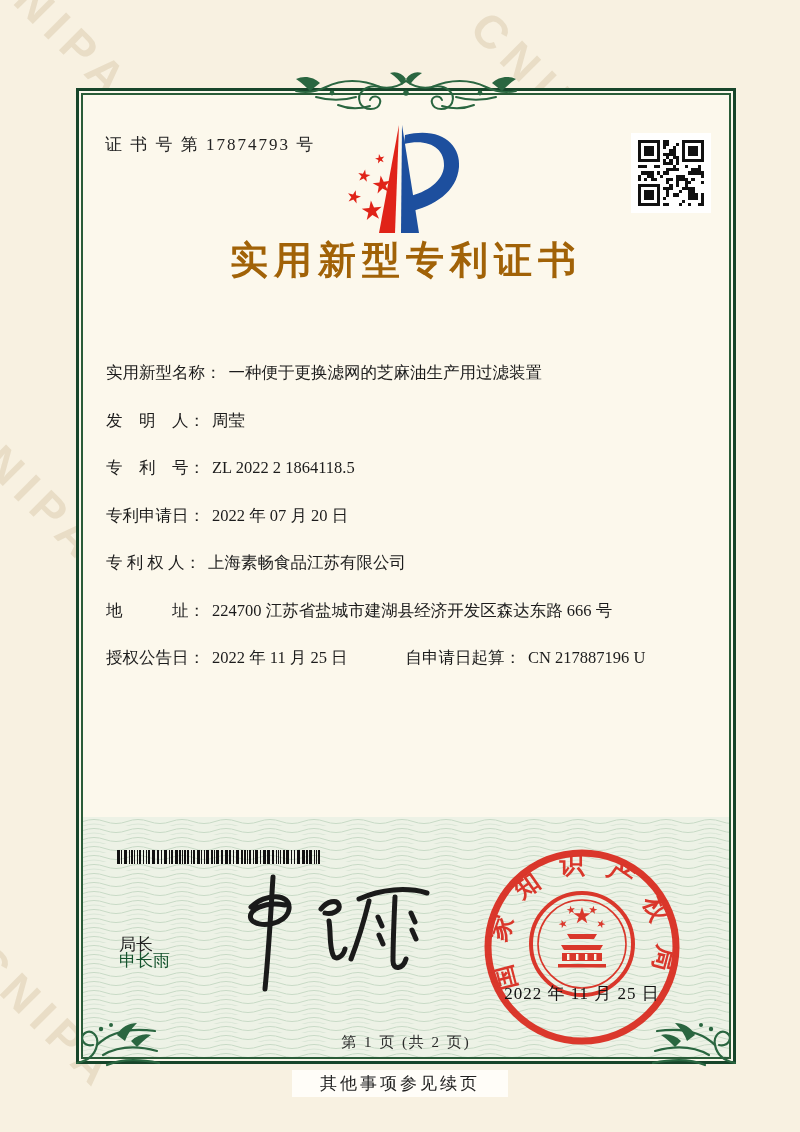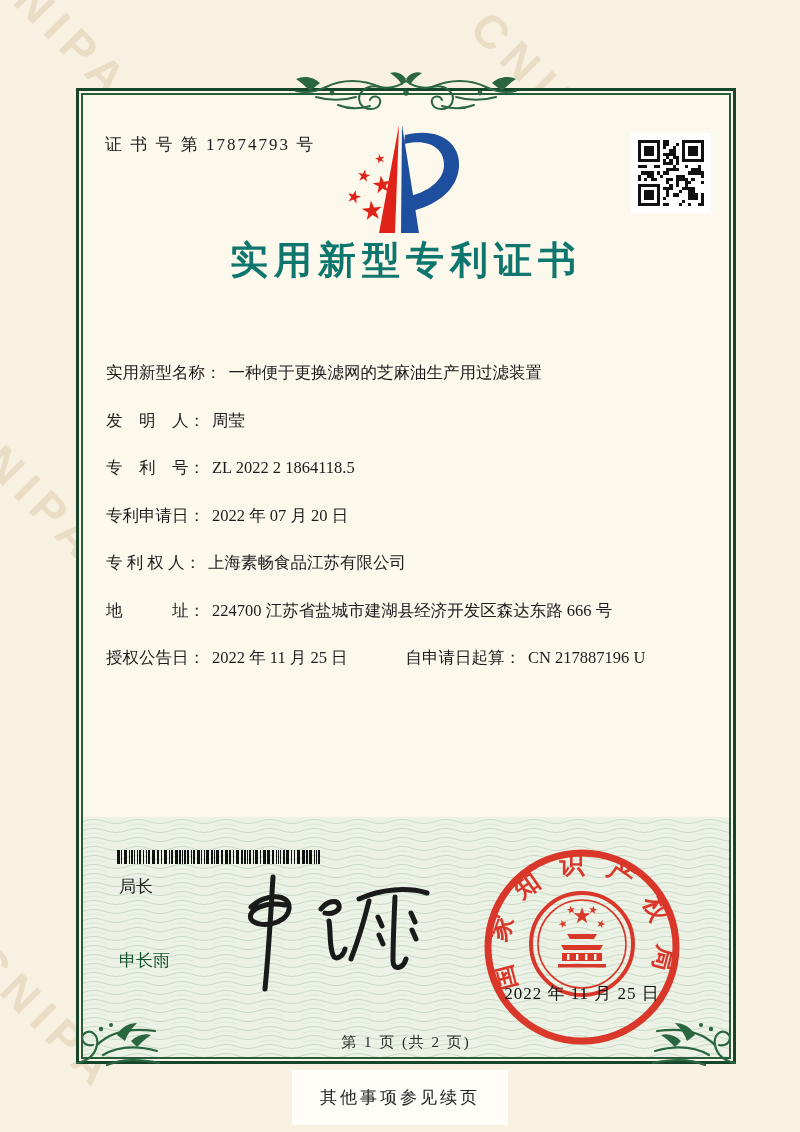--- a/index.html
+++ b/index.html
@@ -33,35 +33,35 @@
   .content{position:absolute;inset:0;z-index:3;}
   .cert-no{
     position:absolute;left:26px;top:42px;font-size:17px;letter-spacing:2px;color:#222;
   }
   .logo{position:absolute;left:256px;top:28px;width:136px;height:122px;}
   .qr-box{position:absolute;left:552px;top:42px;width:80px;height:80px;background:#fff;
     display:flex;align-items:center;justify-content:center;}
   .qr-box svg{width:66px;height:66px;}
   .title{
     position:absolute;left:0;right:0;top:144px;text-align:center;
-    font-size:38px;font-weight:bold;letter-spacing:6px;color:#0f766e;
+    font-size:38px;font-weight:bold;letter-spacing:6px;color:#a16207;
   }
   .fields{position:absolute;left:27px;top:243px;right:20px;font-size:16.5px;margin-top:28px;}
   .field-row{height:20px;margin-bottom:27.5px;white-space:nowrap;}
   .field-label{color:#1c1c1c;}
   .field-value{margin-left:7px;}
   .pair2{margin-left:58px;}
   .paras{
     position:absolute;left:27px;top:564px;width:606px;
     font-size:16px;line-height:29px;text-align:justify;color:#1d1d1d;
   }
   .paras p{margin:0;text-indent:2em;}
   .barcode{position:absolute;left:38px;top:759px;width:204px;height:14px;}
   .signer-title{
-    position:absolute;left:40px;top:784px;font-size:17px;
+    position:absolute;left:40px;top:842px;font-size:17px;
     font-family:Liberation Sans, sans-serif;color:#222;
   }
   .signer-name{
     position:absolute;left:40px;top:858px;font-size:17px;
     font-family:"Liberation Sans","DejaVu Sans",sans-serif;color:#14532d;
   }
   .signature{position:absolute;left:142px;top:772px;width:220px;height:135px;}
   .seal{position:absolute;left:402px;top:755px;width:202px;height:202px;}
   .seal svg{position:absolute;inset:0;}
   .seal-date{
@@ -72,21 +72,21 @@
     position:absolute;left:0;right:0;top:942px;text-align:center;
     font-size:15px;color:#2a2a2a;letter-spacing:2px;
   }
   .flourish{position:absolute;width:88px;height:56px;bottom:-8px;}
   .flourish.fl{left:-6px;}
   .flourish.fr{right:-6px;transform:scaleX(-1);}
   .top-ornament{position:absolute;left:50%;top:-20px;transform:translateX(-50%);
     width:240px;height:46px;}
   .cont-note{
     position:absolute;left:50%;transform:translateX(-50%);top:1070px;z-index:3;
-    background:#fffdf8;padding:16px 28px;font-size:17px;letter-spacing:3px;color:#222;
+    background:#fffdf8;padding:2px 28px;font-size:17px;letter-spacing:3px;color:#222;
   }
 </style>
 </head>
 <body>
 
 <div class="watermark" style="left:-34px;top:0px;">CNIPA</div>
 <div class="watermark" style="left:452px;top:58px;">CNIPA</div>
 <div class="watermark" style="left:402px;top:318px;">CNIPA</div>
 <div class="watermark" style="left:-64px;top:462px;">CNIPA</div>
 <div class="watermark" style="left:-48px;top:990px;">CNIPA</div>

